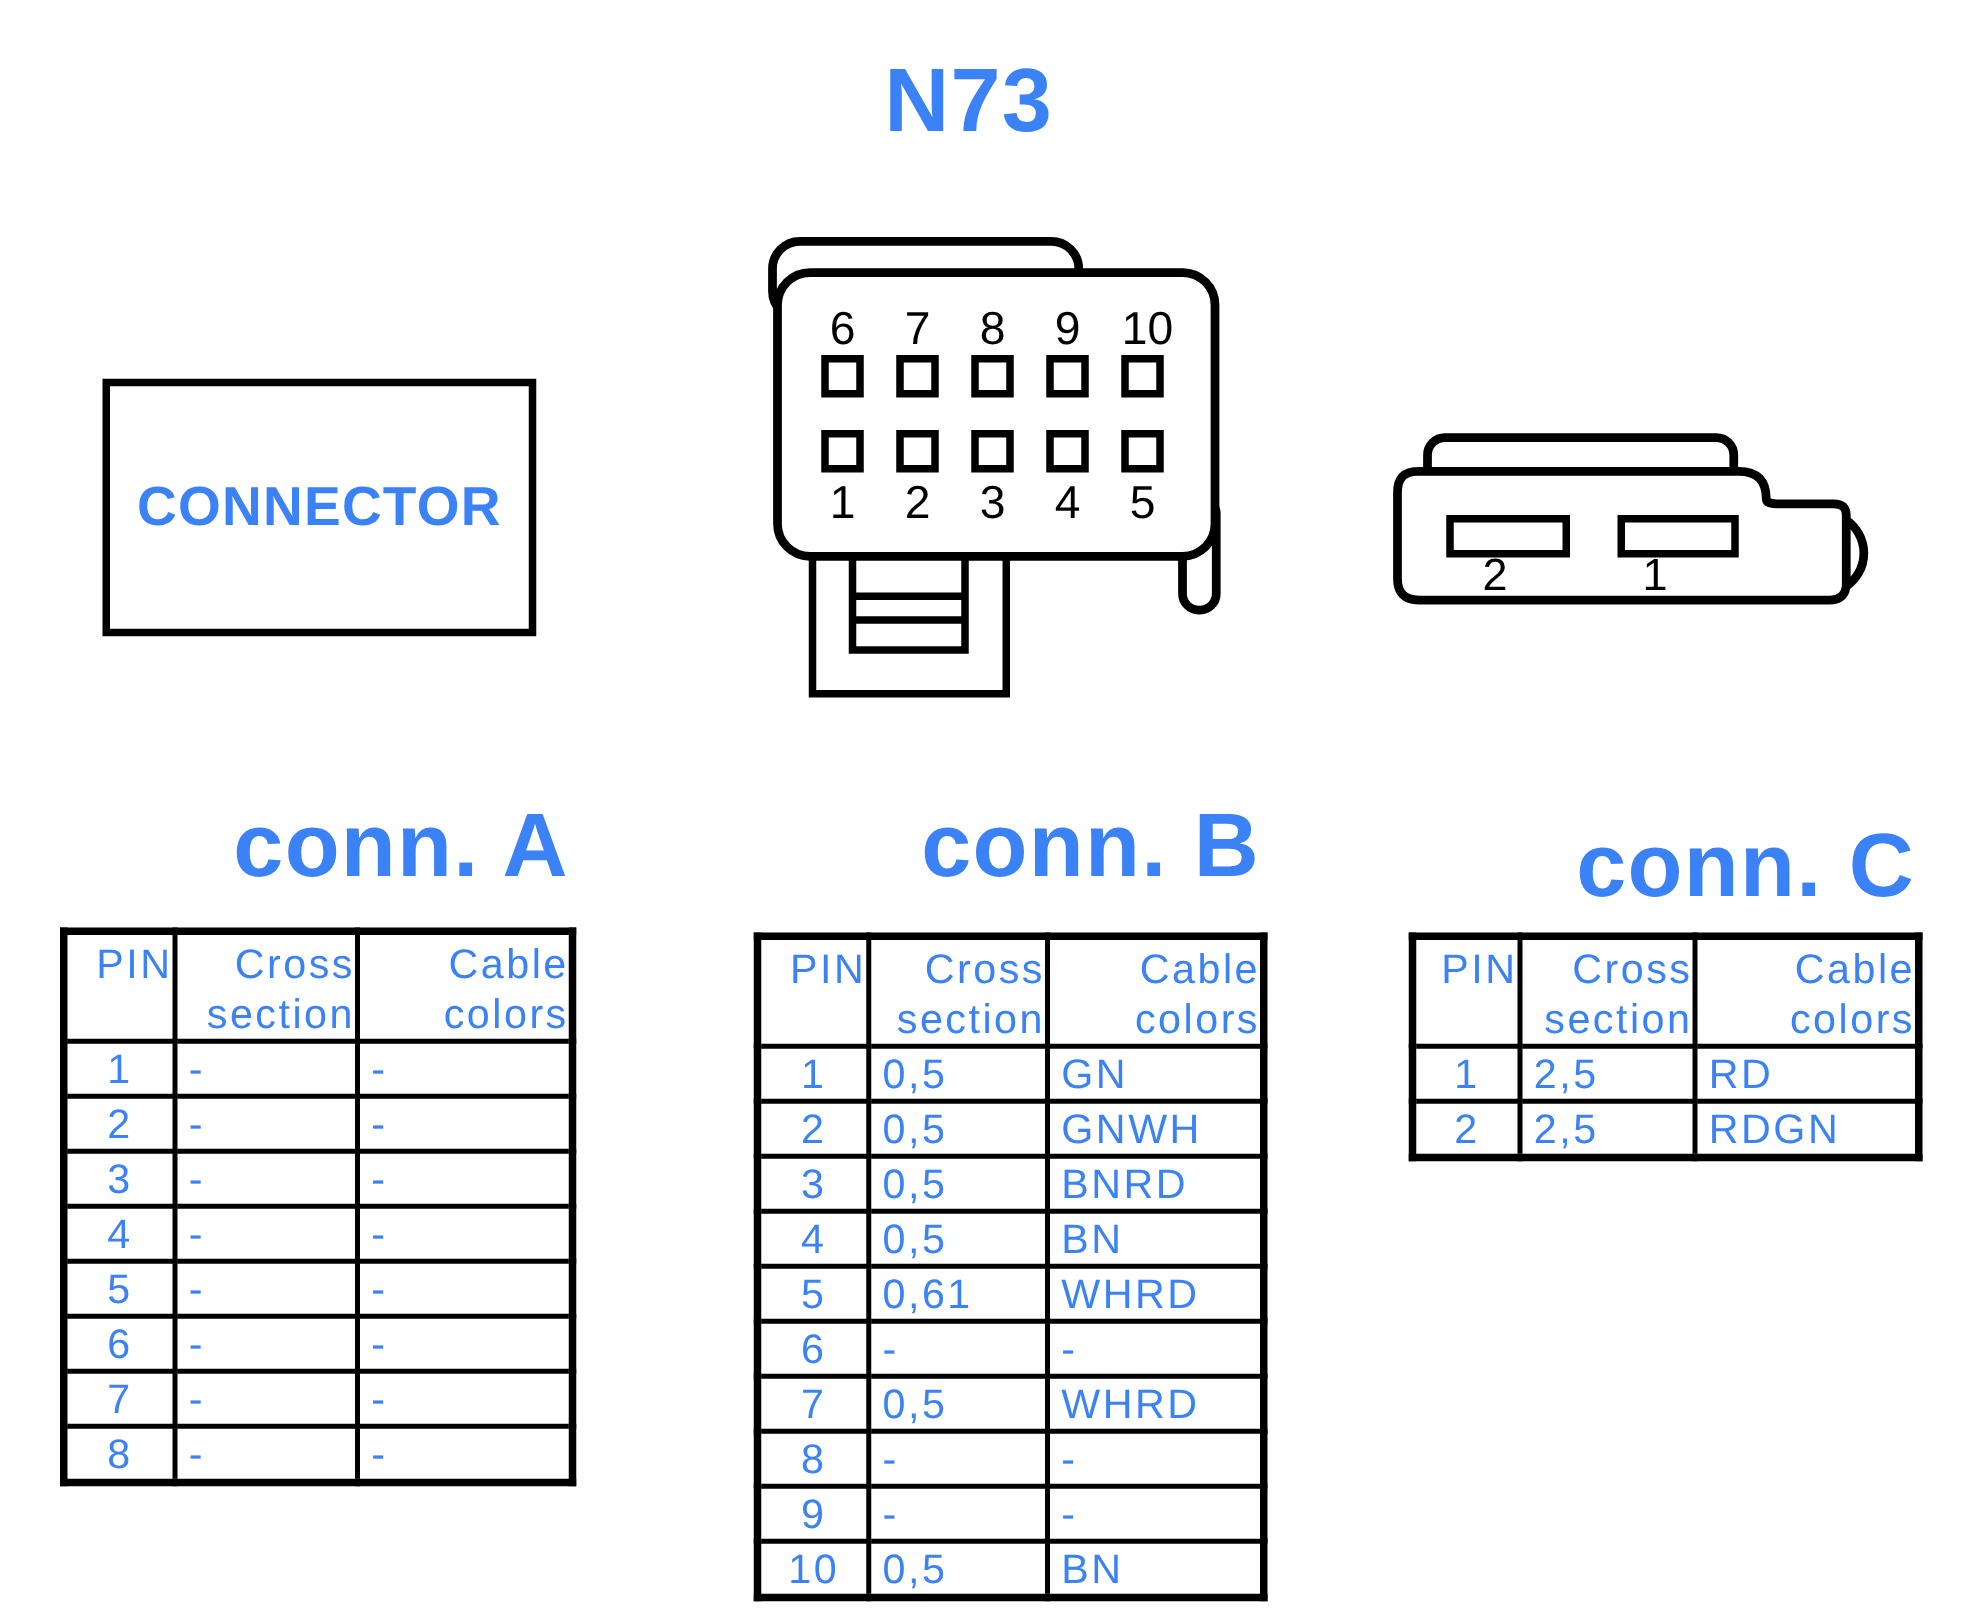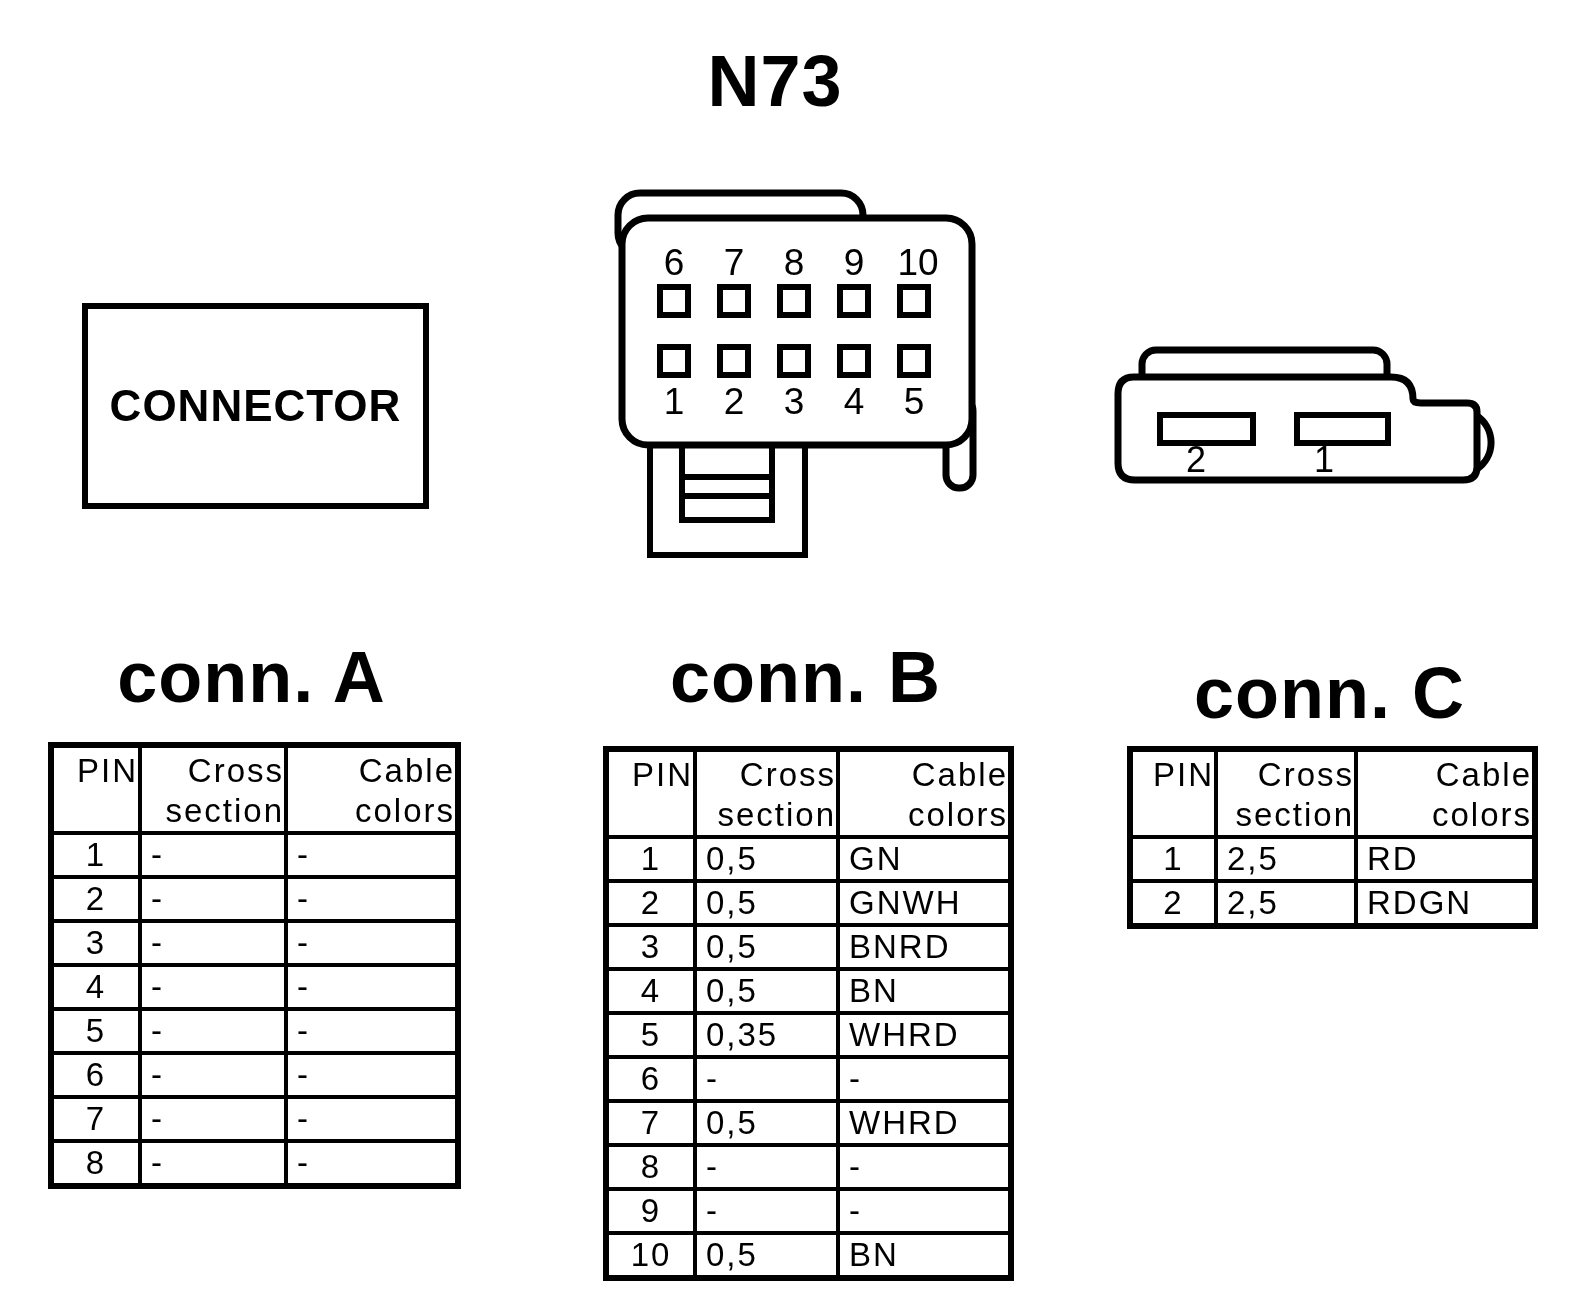--- a/index.html
+++ b/index.html
@@ -1,18 +1,18 @@
 <!DOCTYPE html>
 <html><head>
 <meta charset="utf-8">
 <style>
   html,body { margin:0; padding:0; background:#ffffff; }
   .page {
     position:relative; width:1584px; height:1292px; background:#ffffff;
-    font-family:"Liberation Sans", sans-serif; color:#000000; overflow:hidden;
+    font-family:"Liberation Sans", sans-serif; color:#3b82f6; overflow:hidden;
   }
 
   .title {
     position:absolute; left:600px; top:40px; width:350px;
     font-size:72px; font-weight:bold; text-align:center; letter-spacing:1px;
   }
 
   .notice {
     position:absolute; left:82px; top:303px; width:347px; height:206px;
     border:6px solid #000; box-sizing:border-box;
@@ -27,21 +27,21 @@
   .ln  { fill:#ffffff; stroke:#000000; }
   .w7  { stroke-width:7; }
   .w6  { stroke-width:6; }
   .nofill { fill:none; }
   svg text { font-family:"Liberation Sans", sans-serif; fill:#000; }
   .pinnum  { font-size:37px; text-anchor:middle; }
   .pinnum-c{ font-size:36px; text-anchor:middle; }
 
   .conn-heading {
     position:absolute; top:636px; font-size:72px; font-weight:bold;
-    text-align:center; letter-spacing:1px; white-space:nowrap;
+    text-align:right; letter-spacing:1px; white-space:nowrap;
   }
   .head-a { left:48px;   width:407px; }
   .head-b { left:603px;  width:405px; }
   .head-c { left:1127px; width:405px;margin-top:16px; }
 
   table.tbl {
     position:absolute; border-collapse:collapse; table-layout:fixed;
     background:#fff; border:6px solid #000;
   }
   .tbl-a { left:48px;   top:742px; }
@@ -205,21 +205,21 @@
           <td class="col-cross">0,5</td>
           <td class="col-colors">BNRD</td>
         </tr>
         <tr>
           <td class="col-pin">4</td>
           <td class="col-cross">0,5</td>
           <td class="col-colors">BN</td>
         </tr>
         <tr>
           <td class="col-pin">5</td>
-          <td class="col-cross">0,35</td>
+          <td class="col-cross">0,61</td>
           <td class="col-colors">WHRD</td>
         </tr>
         <tr>
           <td class="col-pin">6</td>
           <td class="col-cross">-</td>
           <td class="col-colors">-</td>
         </tr>
         <tr>
           <td class="col-pin">7</td>
           <td class="col-cross">0,5</td>

